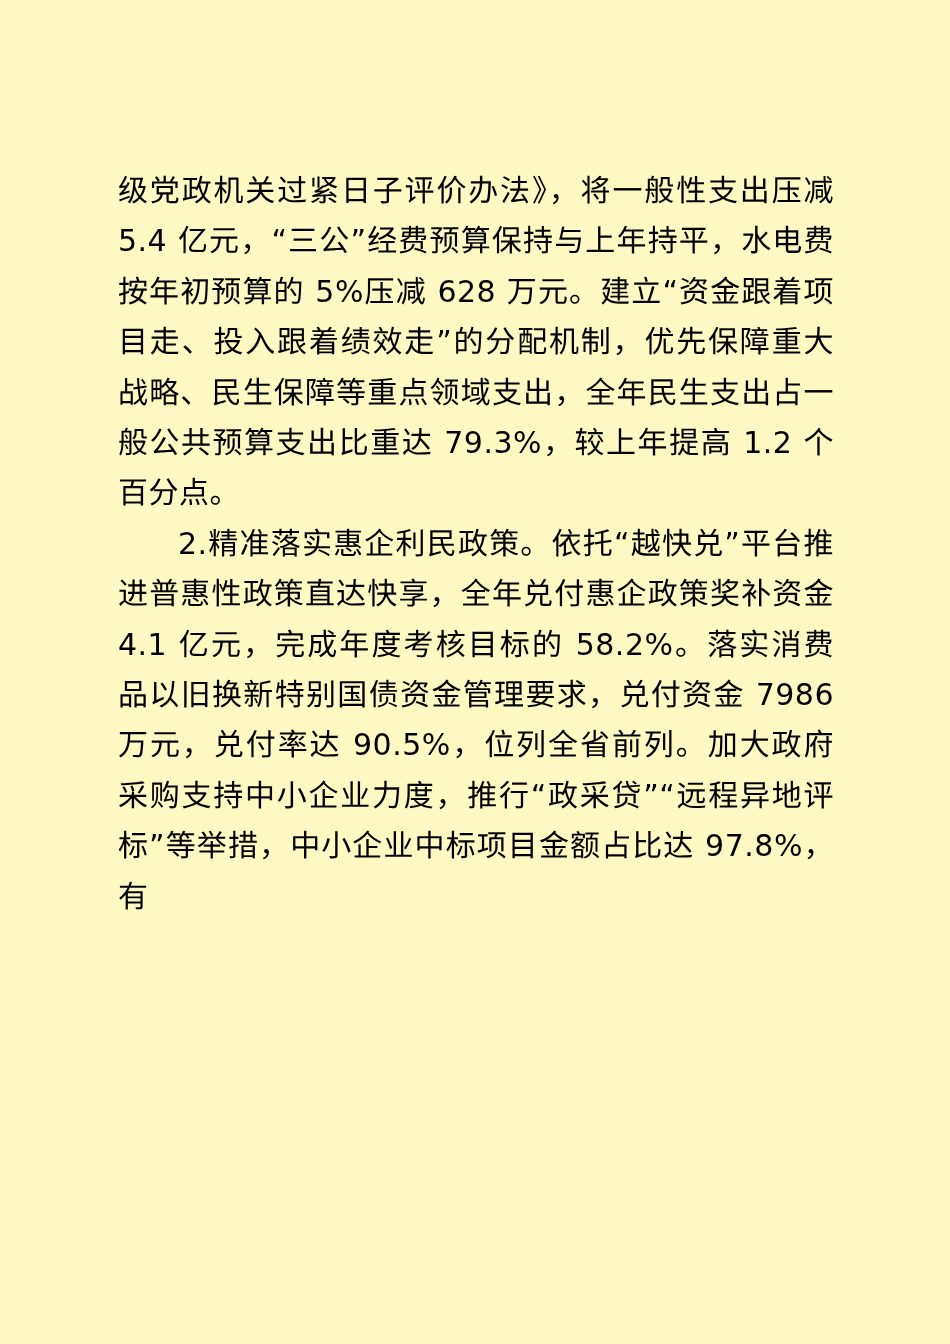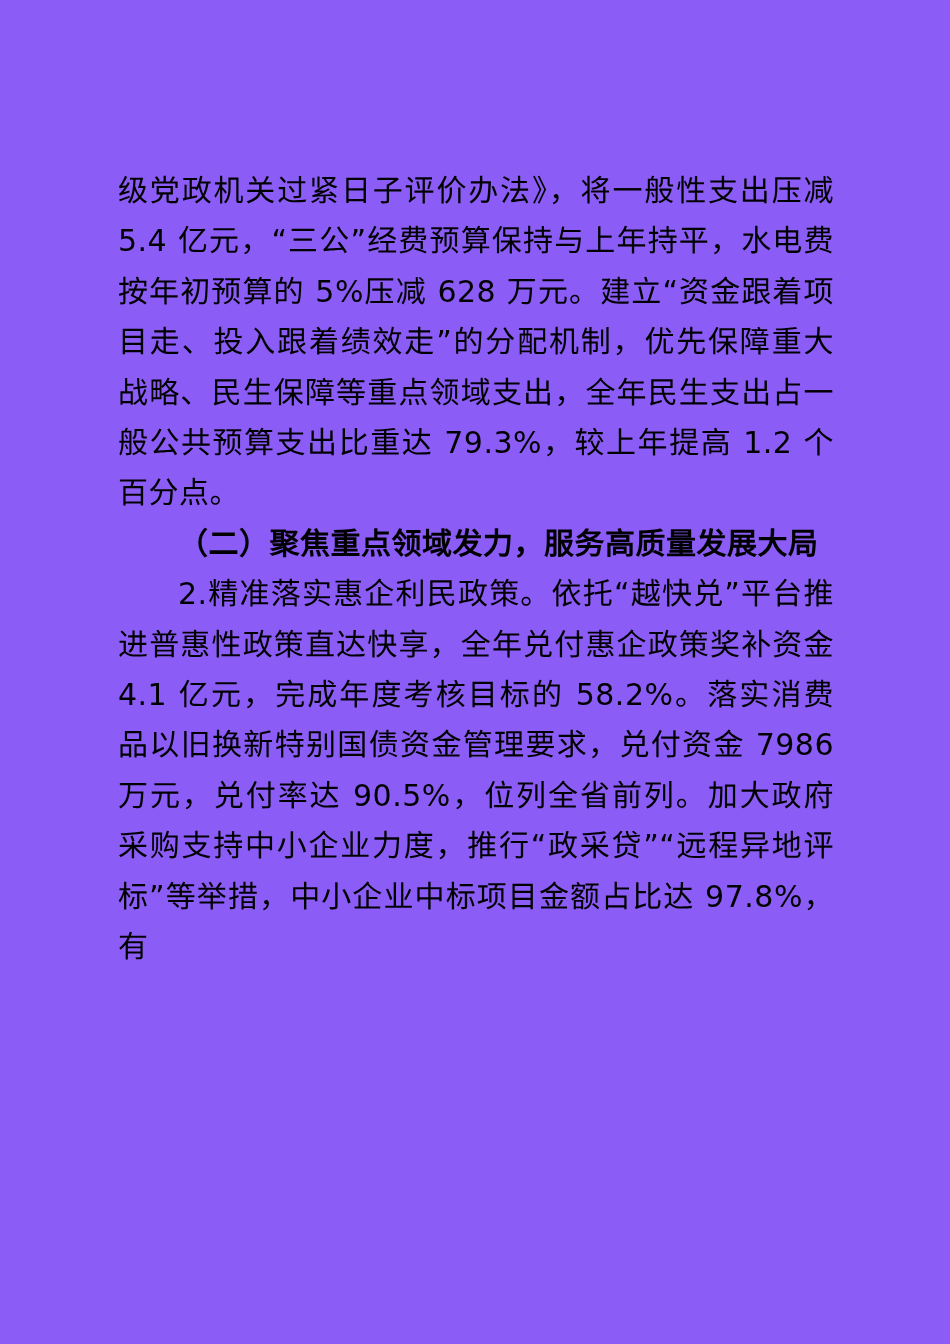--- a/index.html
+++ b/index.html
@@ -9,21 +9,21 @@
   body {
     width: 950px;
     height: 1344px;
     background: #ffffff;
     overflow: hidden;
     position: relative;
   }
   .page {
     position: absolute;
     inset: 0;
-    background: #8b5cf6;
+    background: #fef9c3;
   }
   .text-block {
     position: absolute;
     left: 118px;
     top: 166px;
     width: 716px;
     font-family: "DejaVu Sans", "Liberation Sans", sans-serif;
     font-size: 30px;
     line-height: 50.4px;
     color: #000000;
@@ -41,16 +41,15 @@
   .para.heading {
     font-weight: bold;
   }
 </style>
 </head>
 <body>
 
 <div class="page">
   <div class="text-block">
     <p class="para">级党政机关过紧日子评价办法》，将一般性支出压减 5.4 亿元，“三公”经费预算保持与上年持平，水电费按年初预算的 5%压减 628 万元。建立“资金跟着项目走、投入跟着绩效走”的分配机制，优先保障重大战略、民生保障等重点领域支出，全年民生支出占一般公共预算支出比重达 79.3%，较上年提高 1.2 个百分点。</p>
-    <p class="para indent heading">（二）聚焦重点领域发力，服务高质量发展大局</p>
     <p class="para indent">2.精准落实惠企利民政策。依托“越快兑”平台推进普惠性政策直达快享，全年兑付惠企政策奖补资金 4.1 亿元，完成年度考核目标的 58.2%。落实消费品以旧换新特别国债资金管理要求，兑付资金 7986 万元，兑付率达 90.5%，位列全省前列。加大政府采购支持中小企业力度，推行“政采贷”“远程异地评标”等举措，中小企业中标项目金额占比达 97.8%，有</p>
   </div>
 </div>
 
 </body></html>

